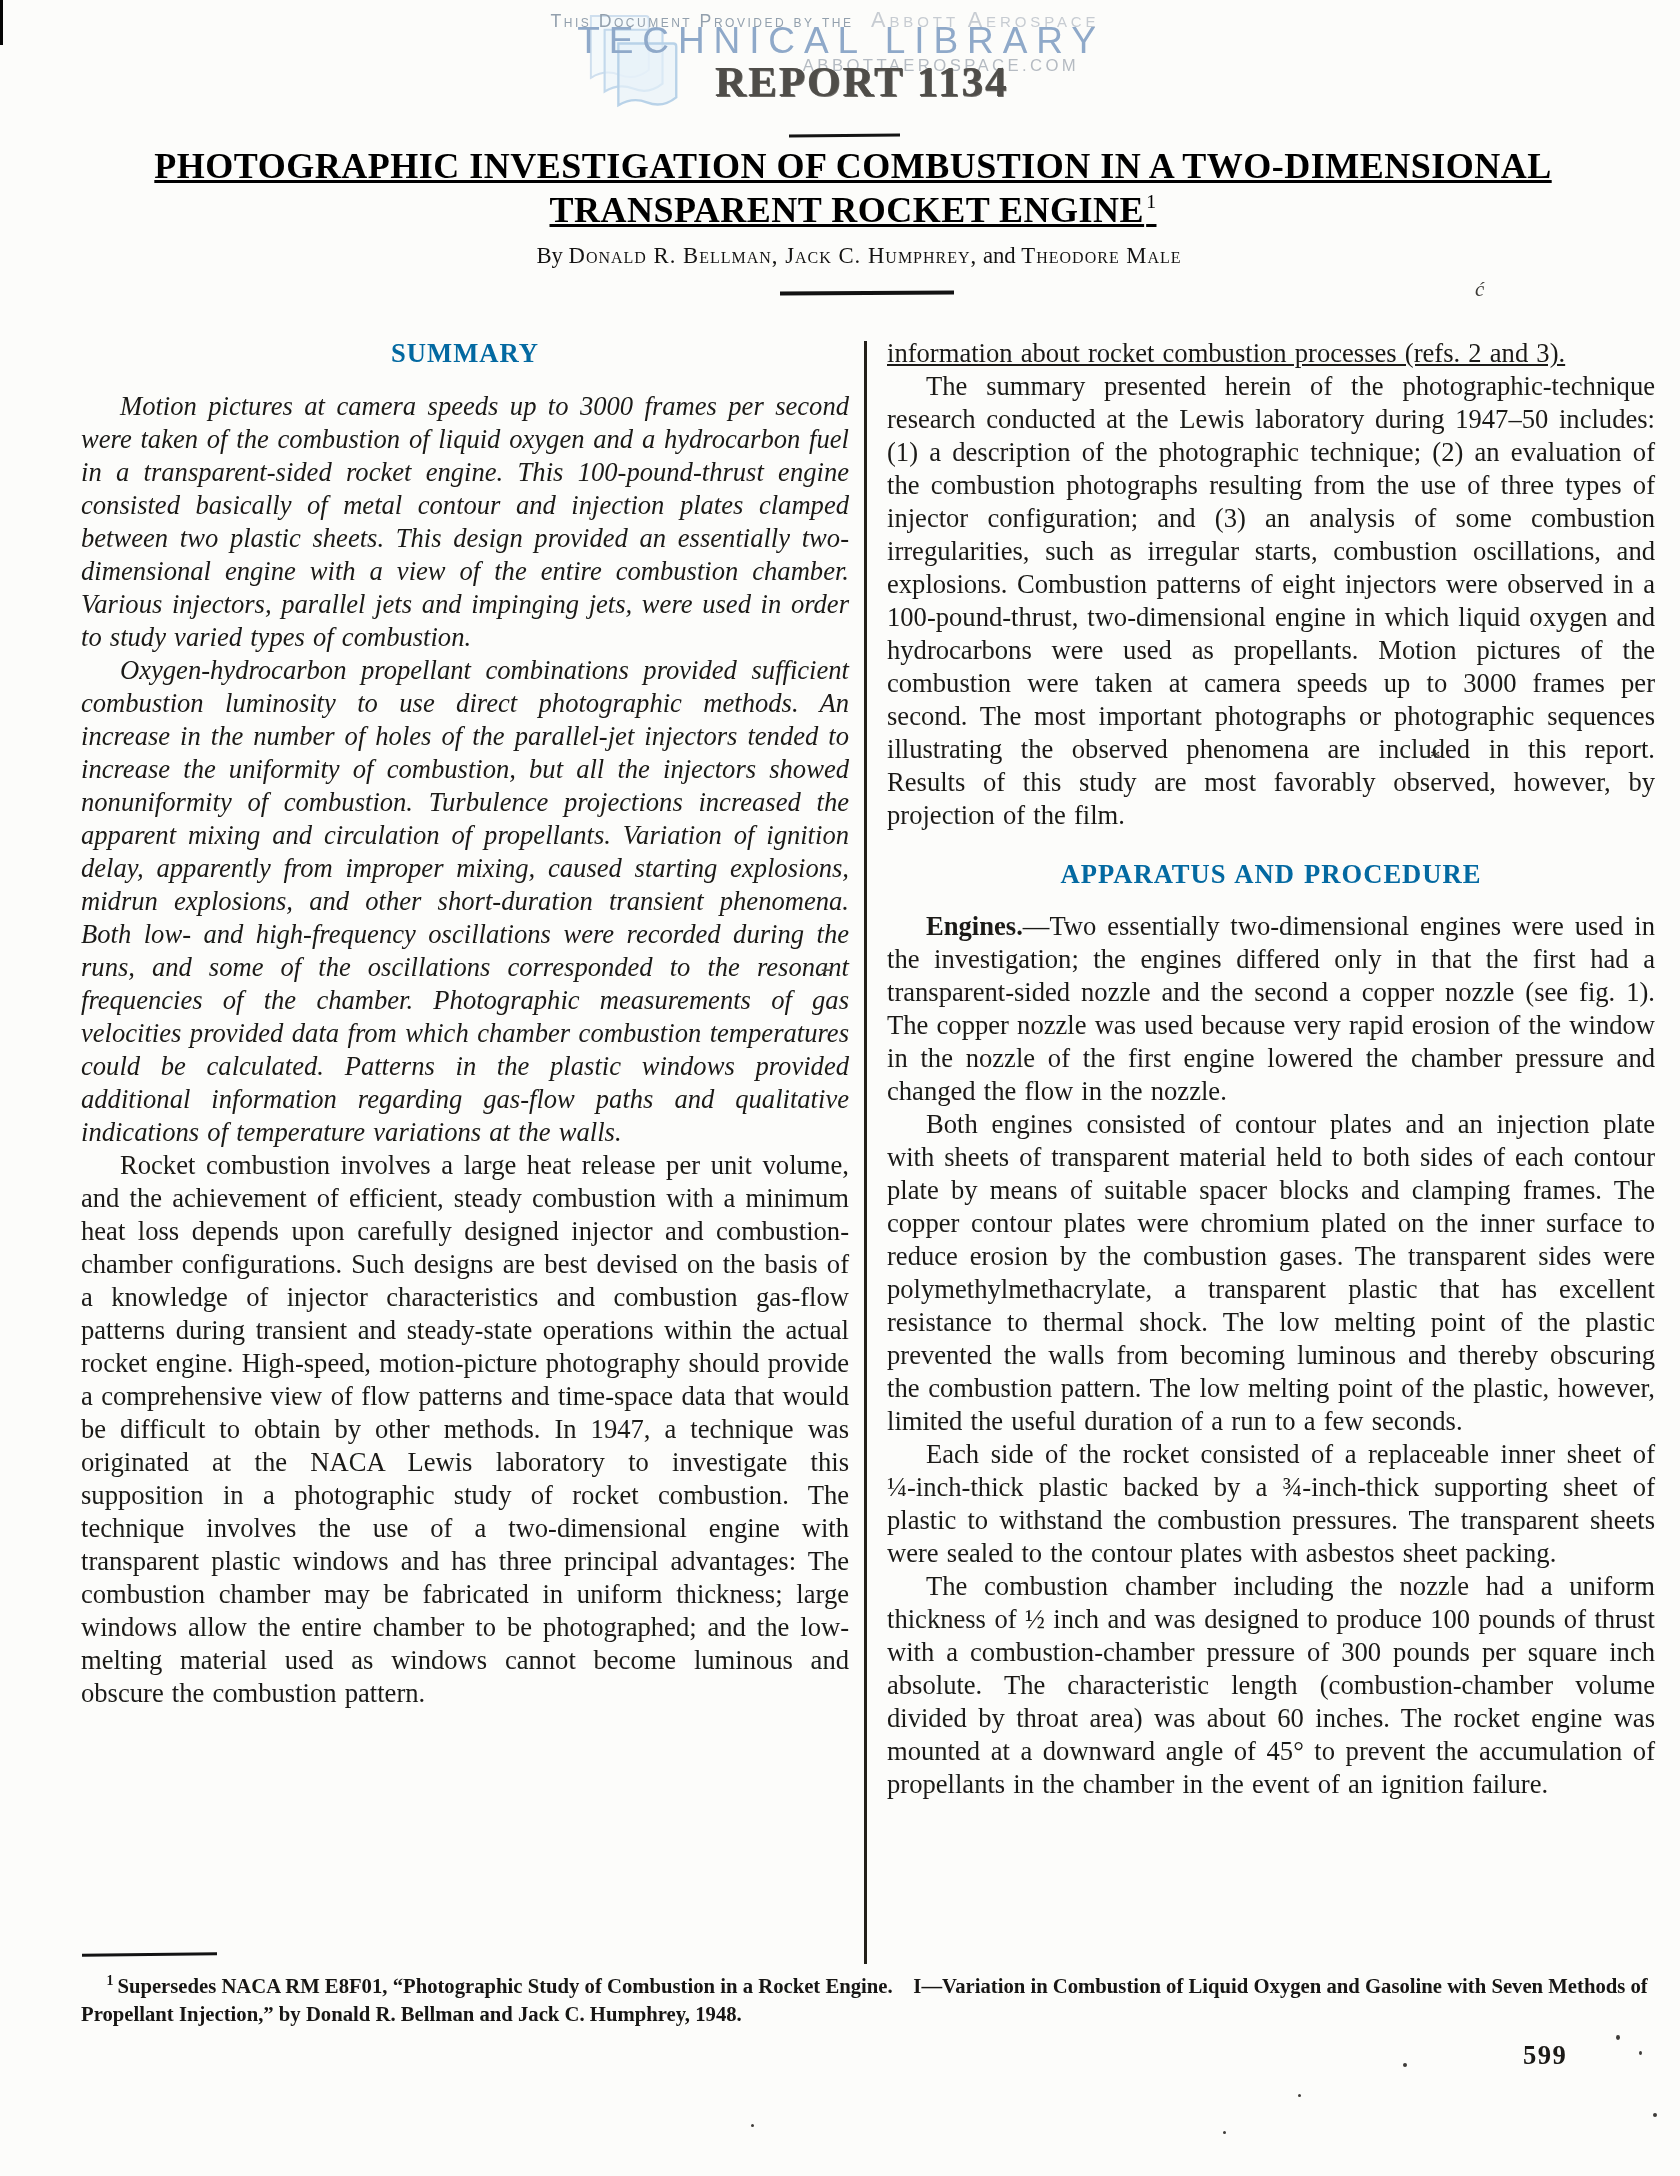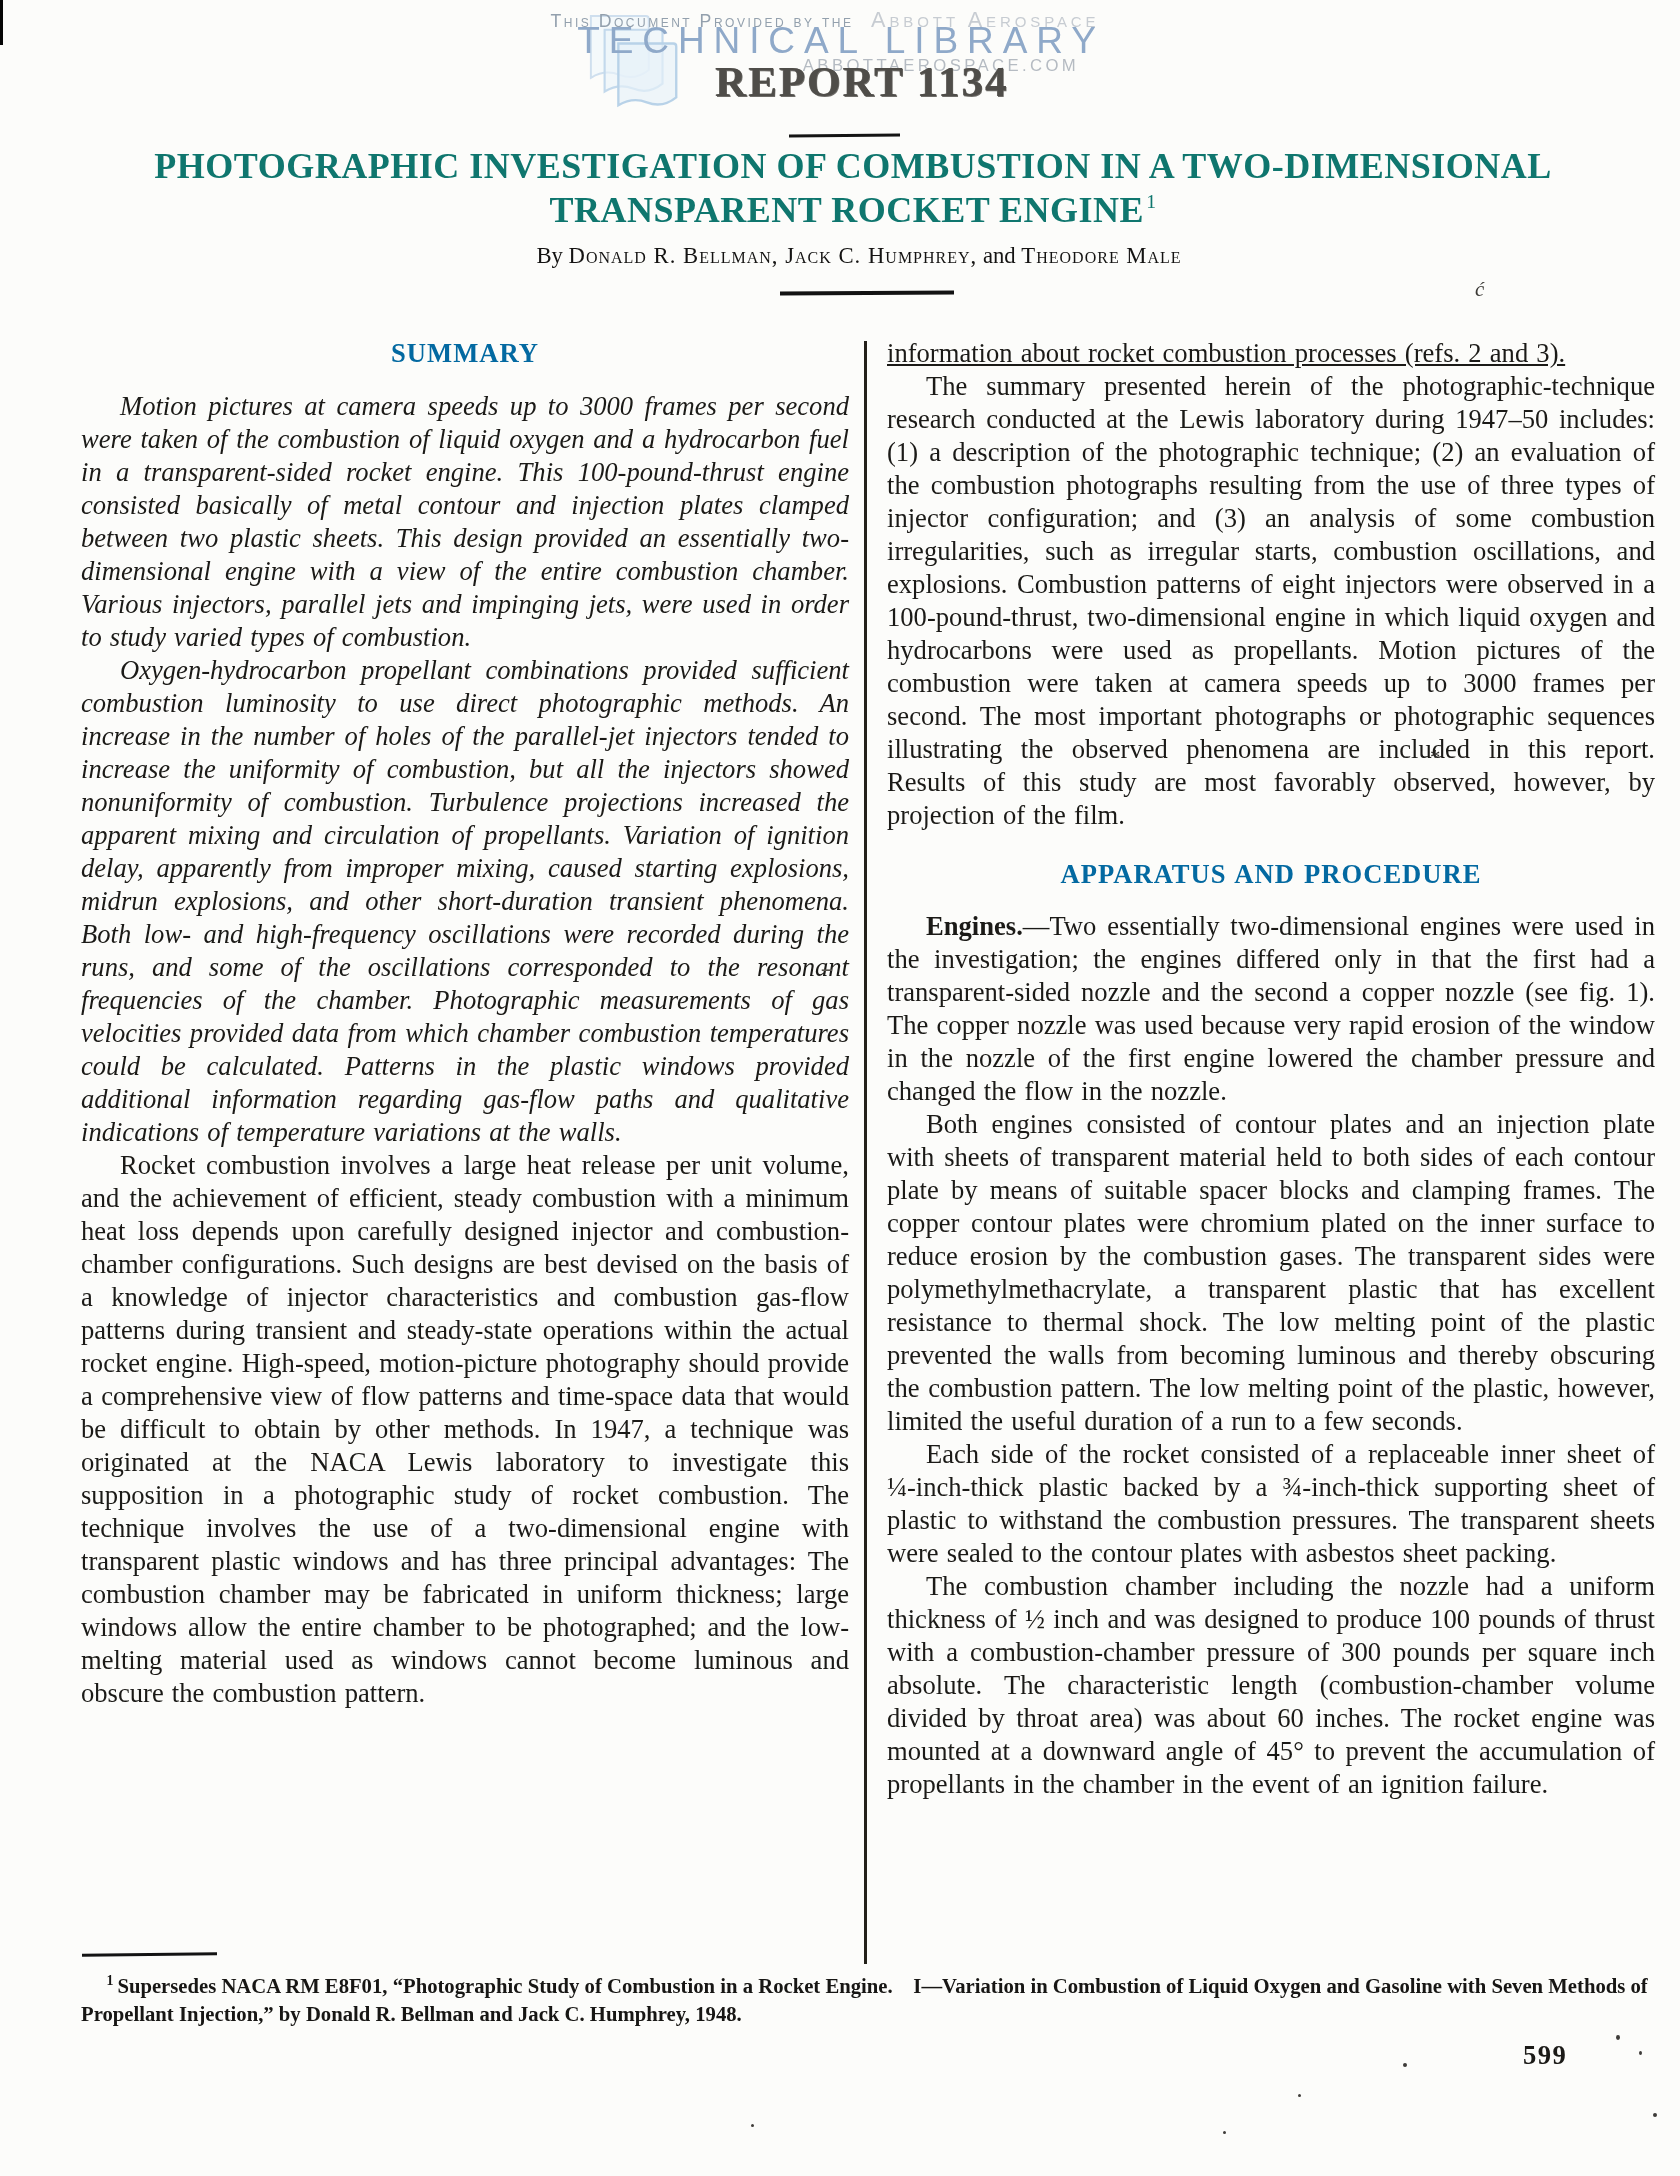--- a/index.html
+++ b/index.html
@@ -40,21 +40,21 @@
   
   #report-number {
     left: 862px; top: 57px; z-index: 3;
     font-size: 43px; font-weight: 700; letter-spacing: 2px;
     color: #4f4d49;
     text-shadow: 0.6px 0.6px 0 #6e6c68, -0.5px 0.3px 0 #7a7874;
     text-align: center;
   }
   #rule-1 { left: 789px; top: 134px; width: 111px; height: 3px; background: #141414; transform: rotate(-0.5deg); }
   .title-line {
-    font-size: 36px; font-weight: 700; color: #0f766e; letter-spacing: 0.5px;
+    font-size: 36px; font-weight: 700; color: #000000; letter-spacing: 0.5px; text-decoration: underline;
   }
   #title-1 { left: 853px; top: 145px; }
   #title-2 { left: 853px; top: 189px; }
   .title-line sup { font-size: 19.7px; font-weight: 400; vertical-align: 13.8px; margin-left: 2px; }
   #byline { left: 859px; top: 243px; font-size: 22.7px; color: #141312; }
   .sc { font-variant: small-caps; letter-spacing: 1px; }
   #rule-2 { left: 780px; top: 291px; width: 174px; height: 3.9px; background: #121212; transform: rotate(-0.4deg); }
 
   
   .col {

